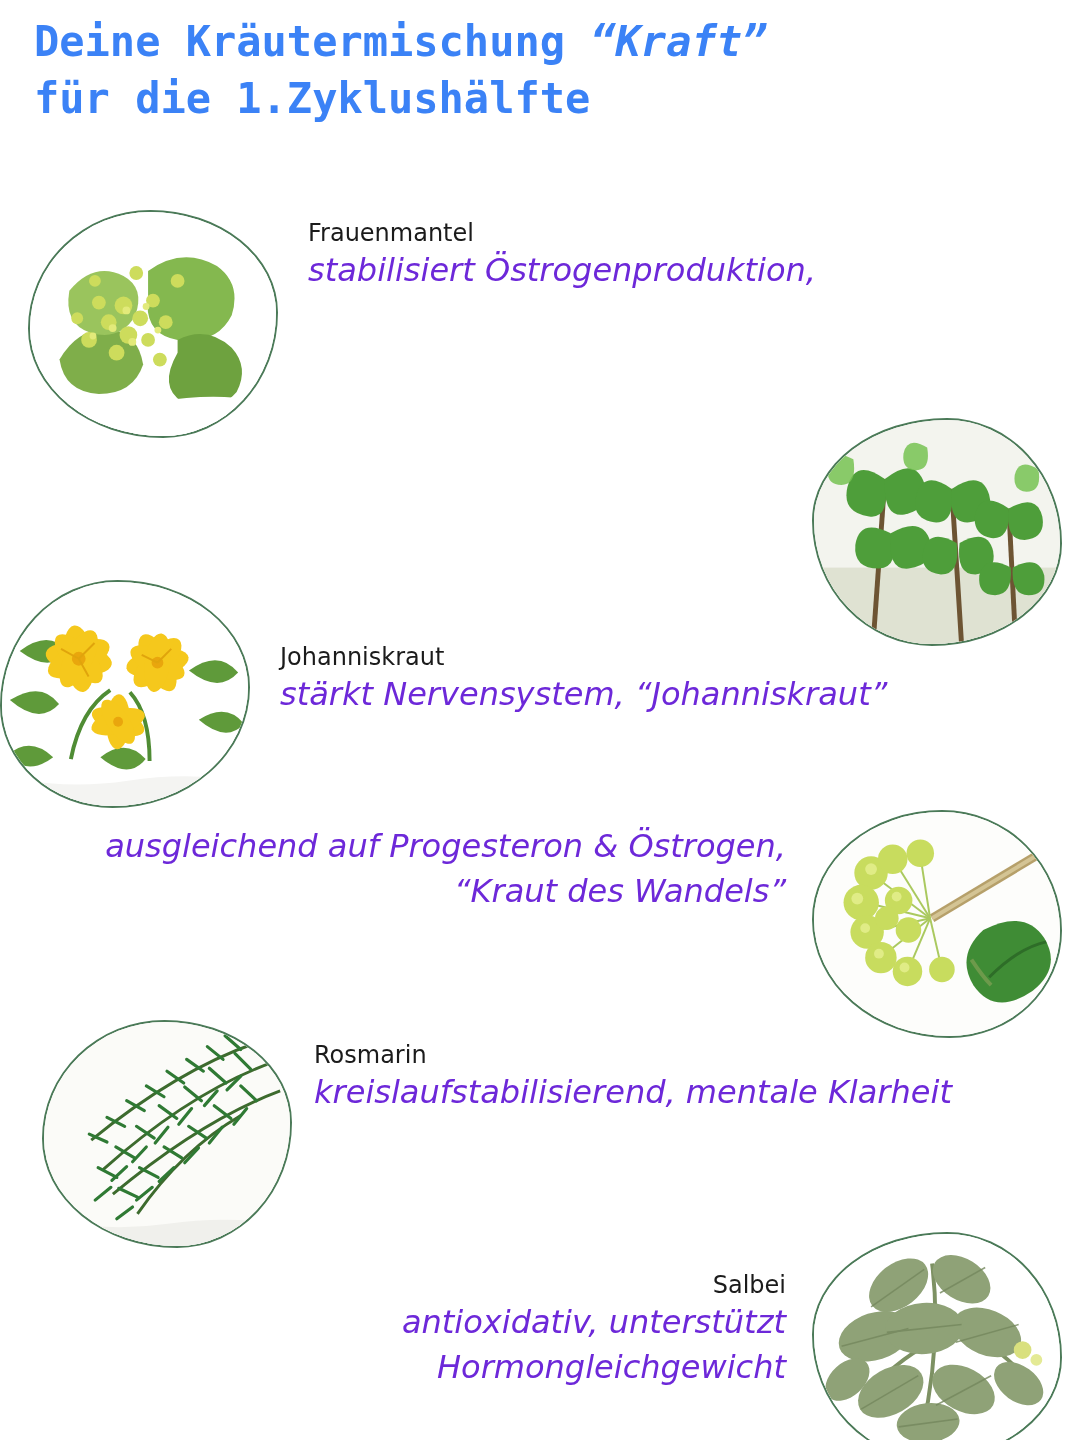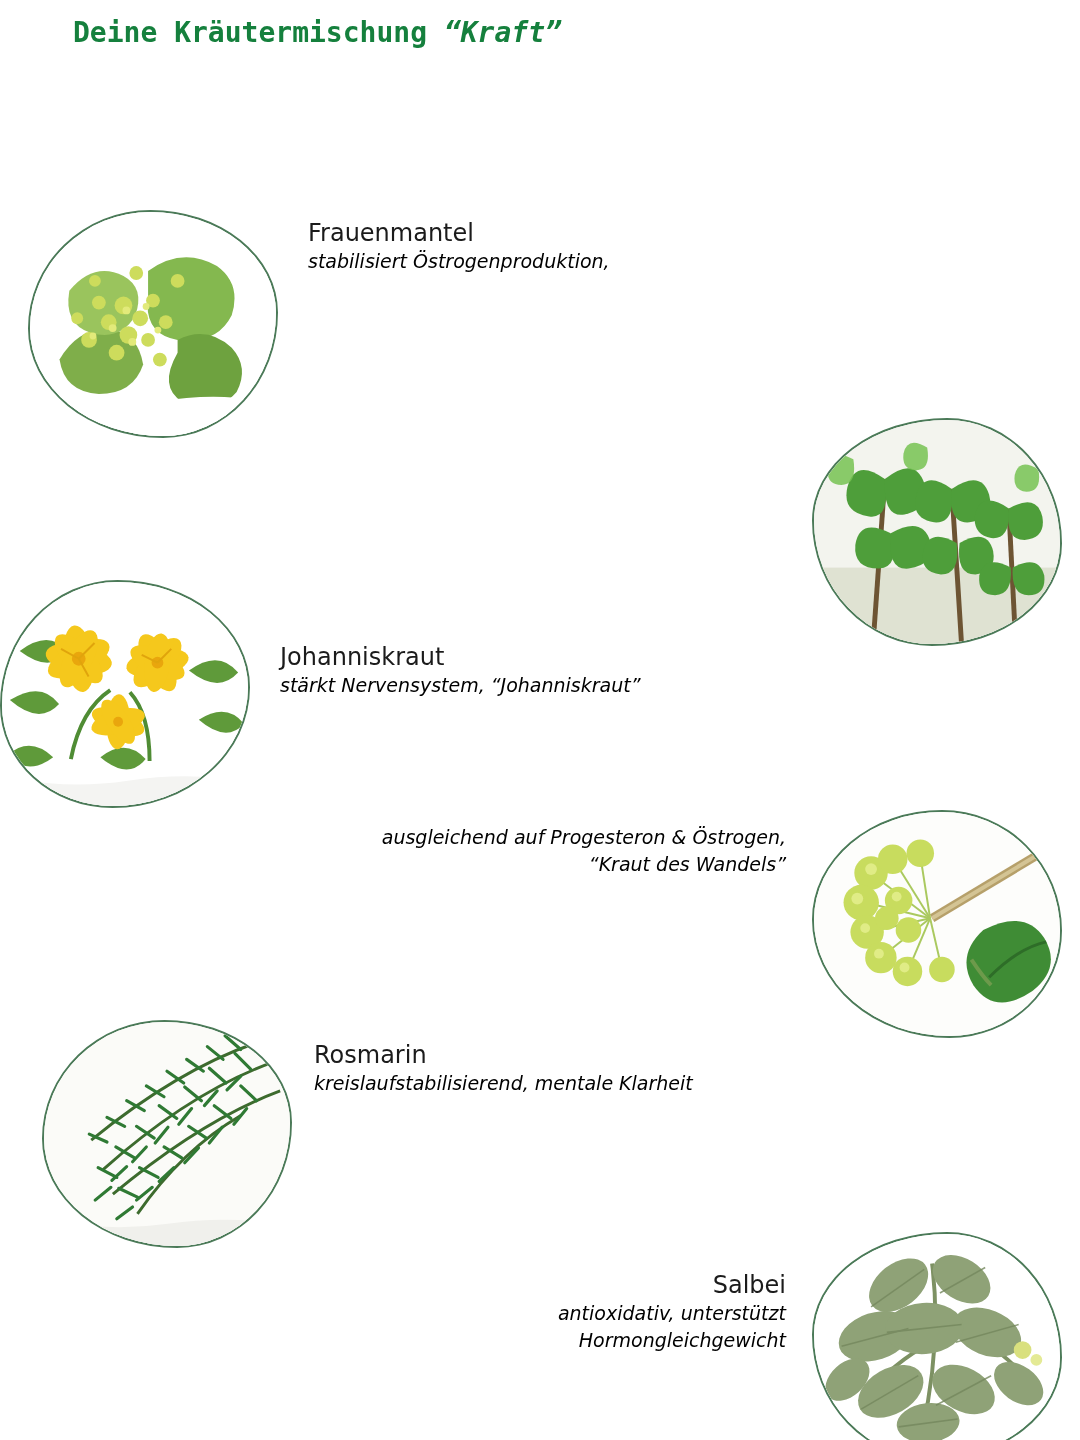--- a/index.html
+++ b/index.html
@@ -19,26 +19,25 @@
   
   .title-block {
     position: absolute;
     left: 34px;
     top: 14px;
     width: 1010px;
   }
   .title-line {
     font-family: "DejaVu Sans Mono", monospace;
     font-weight: bold;
-    font-size: 28px;
+    font-size: 42px;
     line-height: 1.35;
-    color: #15803d;
+    color: #3b82f6;
     letter-spacing: 0px;
     white-space: nowrap;
-    margin-left: 39px;
   }
   .title-em {
     font-style: italic;
     font-weight: bold;
   }
 
   
   .herb {
     position: absolute;
     display: flex;
@@ -75,22 +74,22 @@
     font-family: "DejaVu Sans", sans-serif;
     font-size: 24px;
     font-weight: normal;
     color: #1b1b1b;
     line-height: 1.25;
     white-space: nowrap;
   }
   .herb-desc {
     font-family: "DejaVu Sans", sans-serif;
     font-style: italic;
-    font-size: 19px;
-    color: #000000;
+    font-size: 32px;
+    color: #6d28d9;
     line-height: 1.42;
     white-space: nowrap;
   }
 
   
   #row-frauenmantel { left: 28px;  top: 210px;  }
   #row-frauenmantel .text-col { margin-left: 30px; padding-top: 8px; }
 
   #row-himbeerblaetter { right: 18px; top: 418px; }
   #row-himbeerblaetter .text-col { margin-right: 26px; padding-top: 18px; }
@@ -105,20 +104,21 @@
   #row-rosmarin .text-col { margin-left: 22px; padding-top: 20px; }
 
   #row-salbei { right: 18px; top: 1232px; }
   #row-salbei .text-col { margin-right: 26px; padding-top: 38px; }
 </style>
 </head>
 <body>
 
 <div class="title-block">
   <div class="title-line"><span>Deine Kräutermischung </span><span class="title-em">“Kraft”</span></div>
+  <div class="title-line">für die 1.Zyklushälfte</div>
 </div>
 
 <div class="herb left-img" id="row-frauenmantel">
   <div class="blob shape-a">
     <svg class="art" viewBox="0 0 250 228" preserveAspectRatio="xMidYMid slice">
       <rect width="250" height="228" fill="#ffffff"></rect>
       <g>
         <path d="M30 150 q20-35 55-30 q25 5 30 35 q-10 30-45 30 q-35-2-40-35z" fill="#7fae4a"></path>
         <path d="M120 60 q35-25 70-5 q25 18 15 50 q-15 30-55 25 q-35-6-30-45z" fill="#84b84f"></path>
         <path d="M150 130 q30-15 55 8 q18 20 5 45 q-22 25-55 10 q-25-15-5-50z" fill="#6ea23f"></path>

